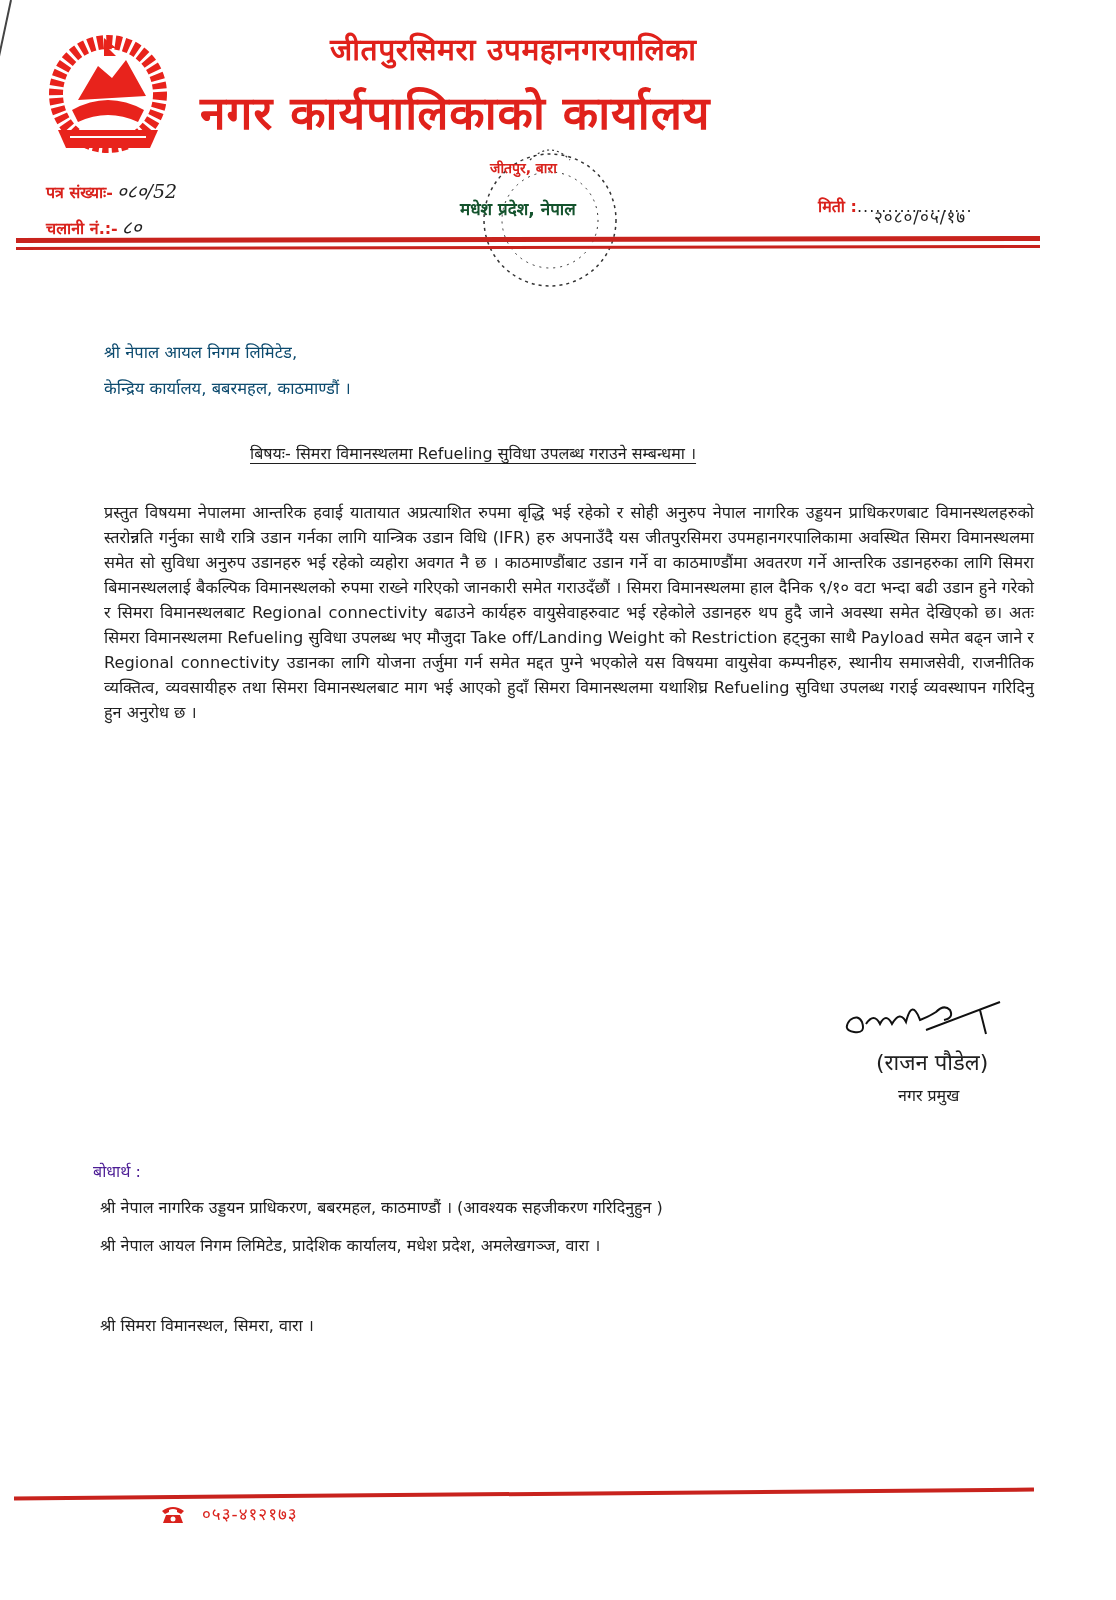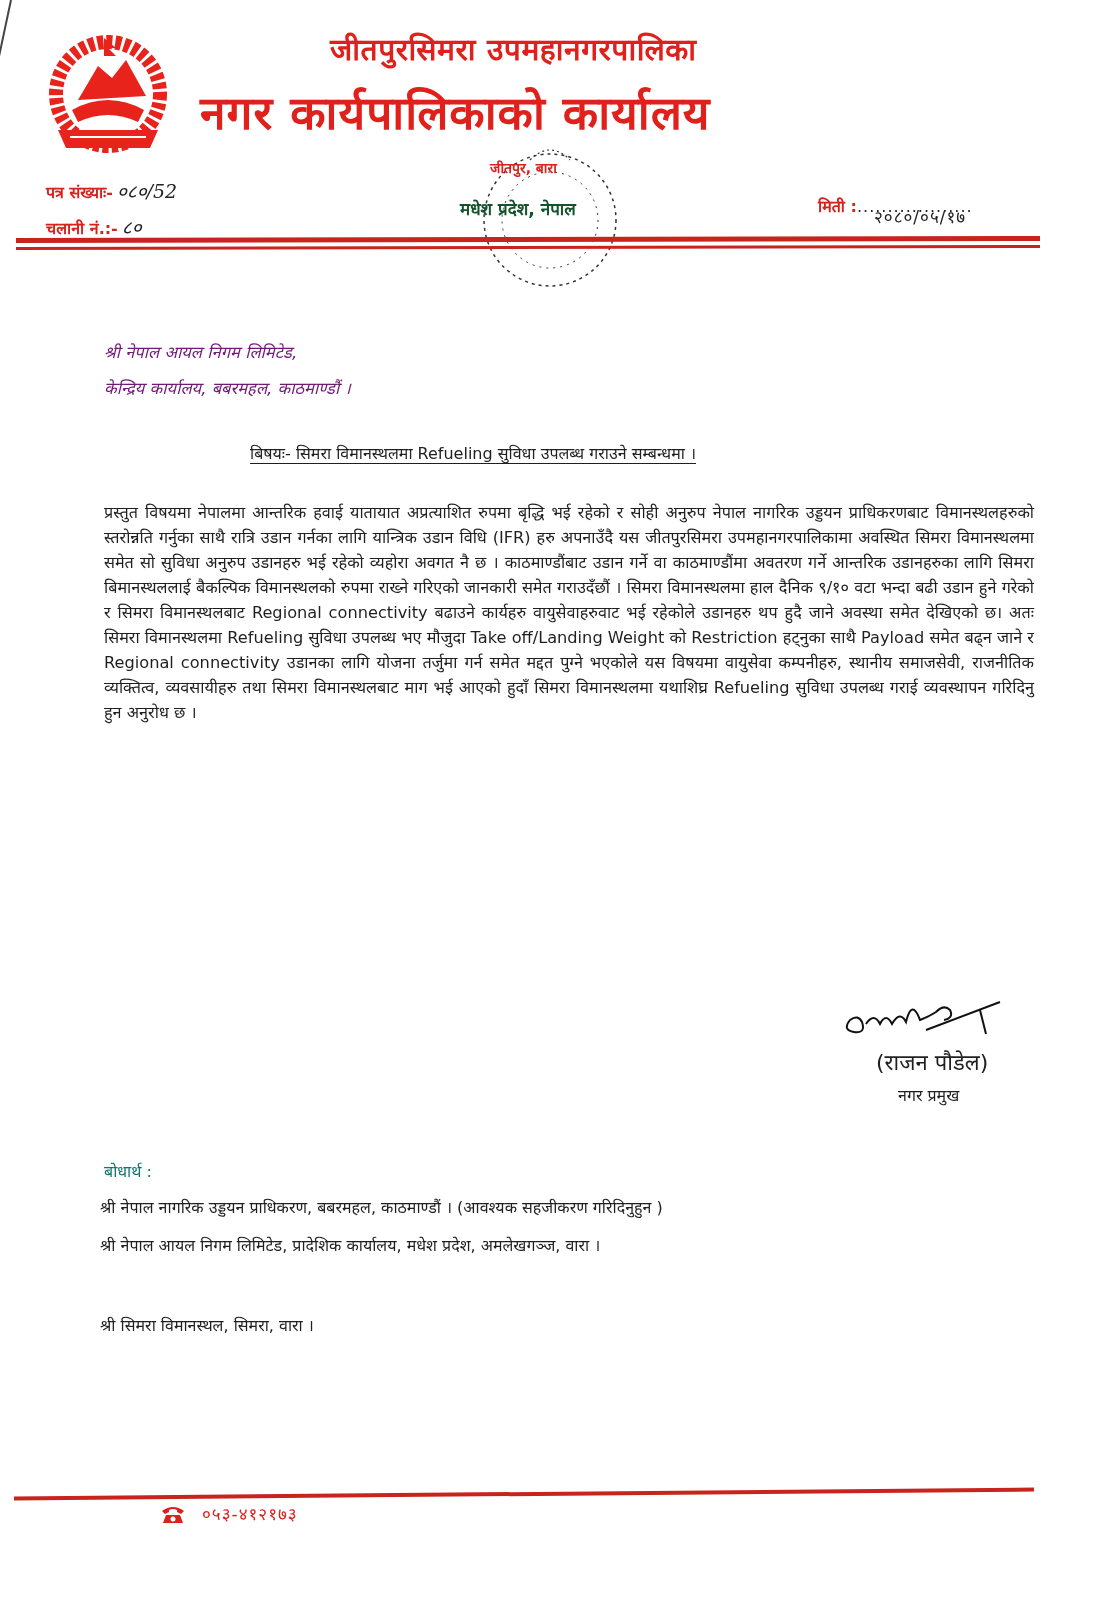--- a/index.html
+++ b/index.html
@@ -18,33 +18,33 @@
   .ref-row .val { font-family: "DejaVu Serif", serif; font-style: italic; font-weight: normal; color: #222; font-size: 19px; margin-left: 4px; }
   .ref-1 { left: 46px; top: 178px; }
   .ref-2 { left: 46px; top: 214px; }
   .date-row { position: absolute; left: 818px; top: 195px; font-size: 16px; font-weight: bold; color: #d9221c; }
   .date-row .dots { color: #222; font-weight: normal; letter-spacing: 1px; }
   .date-val { position: absolute; left: 868px; top: 205px; font-size: 17px; color: #222; letter-spacing: 1px; margin-left: 6px; }
 
   .rule-top-1 { position: absolute; left: 16px; top: 237px; width: 1024px; height: 5px; background: #c8231d; transform: rotate(-0.12deg); }
   .rule-top-2 { position: absolute; left: 16px; top: 246px; width: 1024px; height: 3px; background: #c8231d; transform: rotate(-0.12deg); }
 
-  .addr { position: absolute; left: 104px; font-size: 16.5px; color: #701a75; font-style: italic; }
+  .addr { position: absolute; left: 104px; font-size: 16.5px; color: #0c4a6e; }
   .addr-1 { top: 340px; }
   .addr-2 { top: 376px; }
 
   .subject { position: absolute; left: 250px; top: 442px; font-size: 16px; color: #1f1f1f; text-decoration: underline; text-underline-offset: 4px; }
 
   .body-text { position: absolute; left: 104px; top: 500px; width: 930px; font-size: 16.2px; line-height: 25px; text-align: justify; color: #1f1f1f; }
 
   .signature { position: absolute; left: 840px; top: 990px; width: 170px; height: 50px; }
   .sig-name { position: absolute; left: 876px; top: 1046px; font-size: 22px; color: #1f1f1f; }
   .sig-title { position: absolute; left: 898px; top: 1084px; font-size: 16px; color: #1f1f1f; }
 
-  .cc-label { position: absolute; left: 104px; top: 1160px; font-size: 16px; color: #0f766e; }
+  .cc-label { position: absolute; left: 93px; top: 1160px; font-size: 16px; color: #4c1d95; }
   .cc-item { position: absolute; left: 100px; font-size: 16px; color: #1f1f1f; }
   .cc-1 { top: 1196px; }
   .cc-2 { top: 1234px; }
   .cc-3 { top: 1314px; }
 
   .rule-bottom { position: absolute; left: 14px; top: 1492px; width: 1020px; height: 4px; background: #c8231d; transform: rotate(-0.5deg); }
 
   .footer { position: absolute; left: 160px; top: 1502px; display: flex; align-items: center; gap: 16px; color: #d9221c; }
   .phone-icon { width: 26px; height: 20px; }
   .footer-phone { font-size: 17px; letter-spacing: 1px; }

